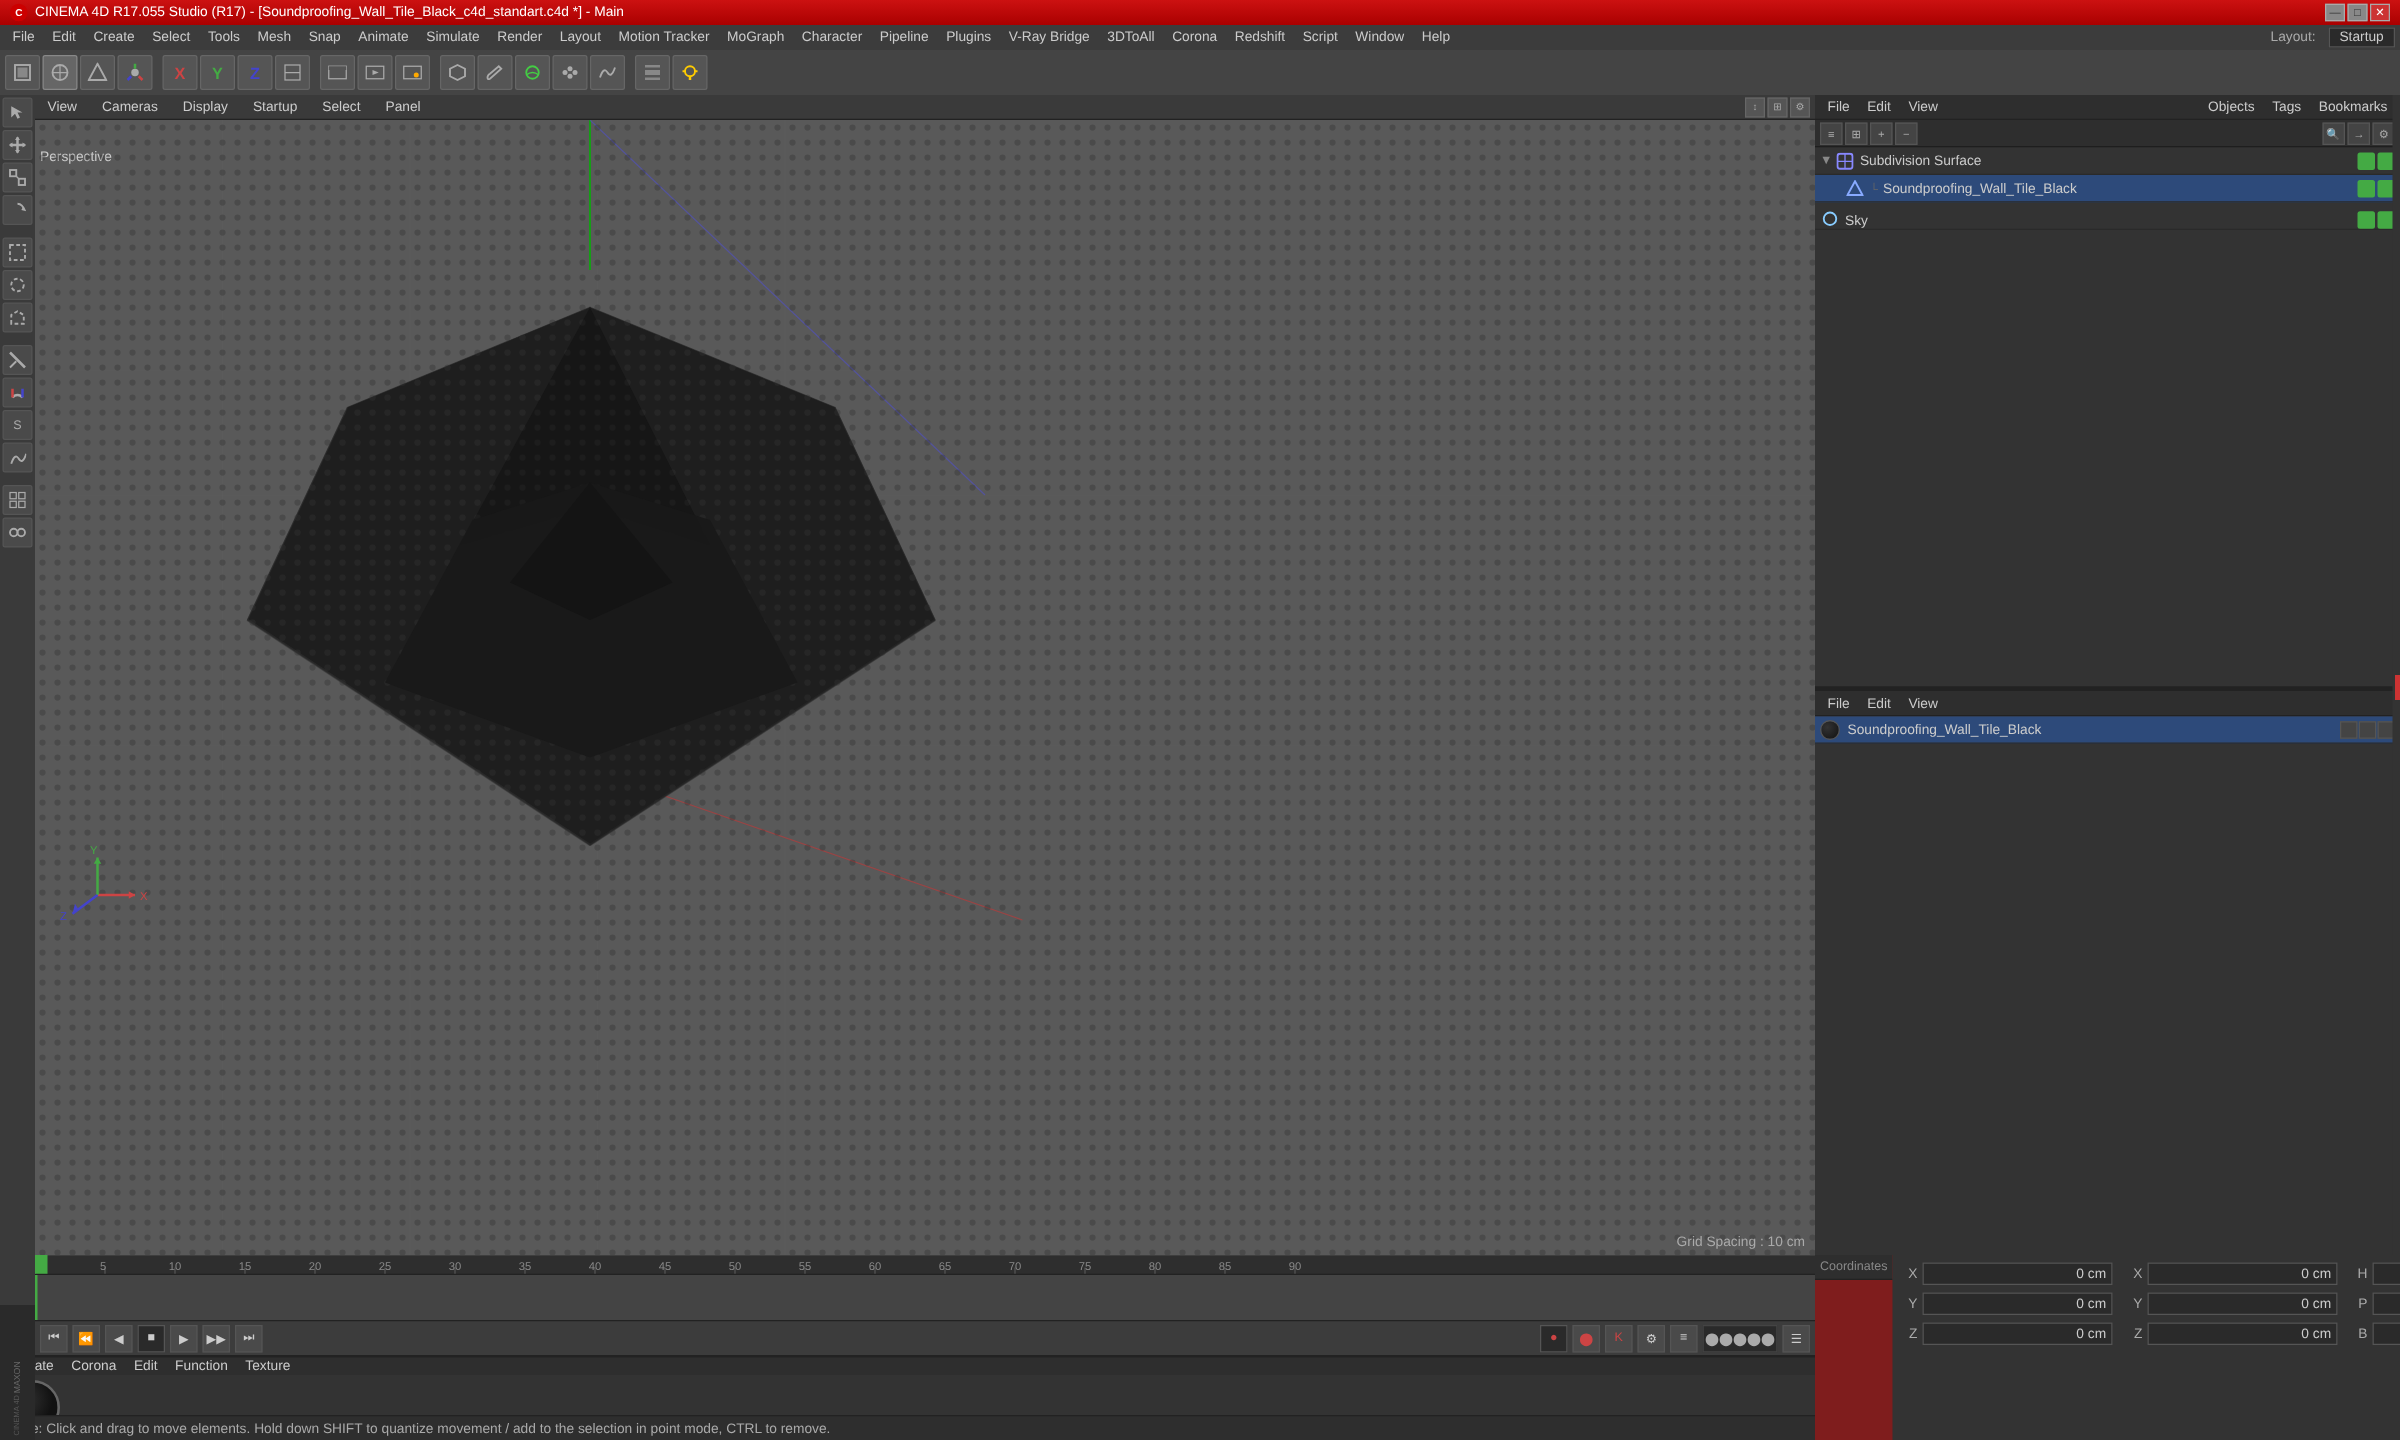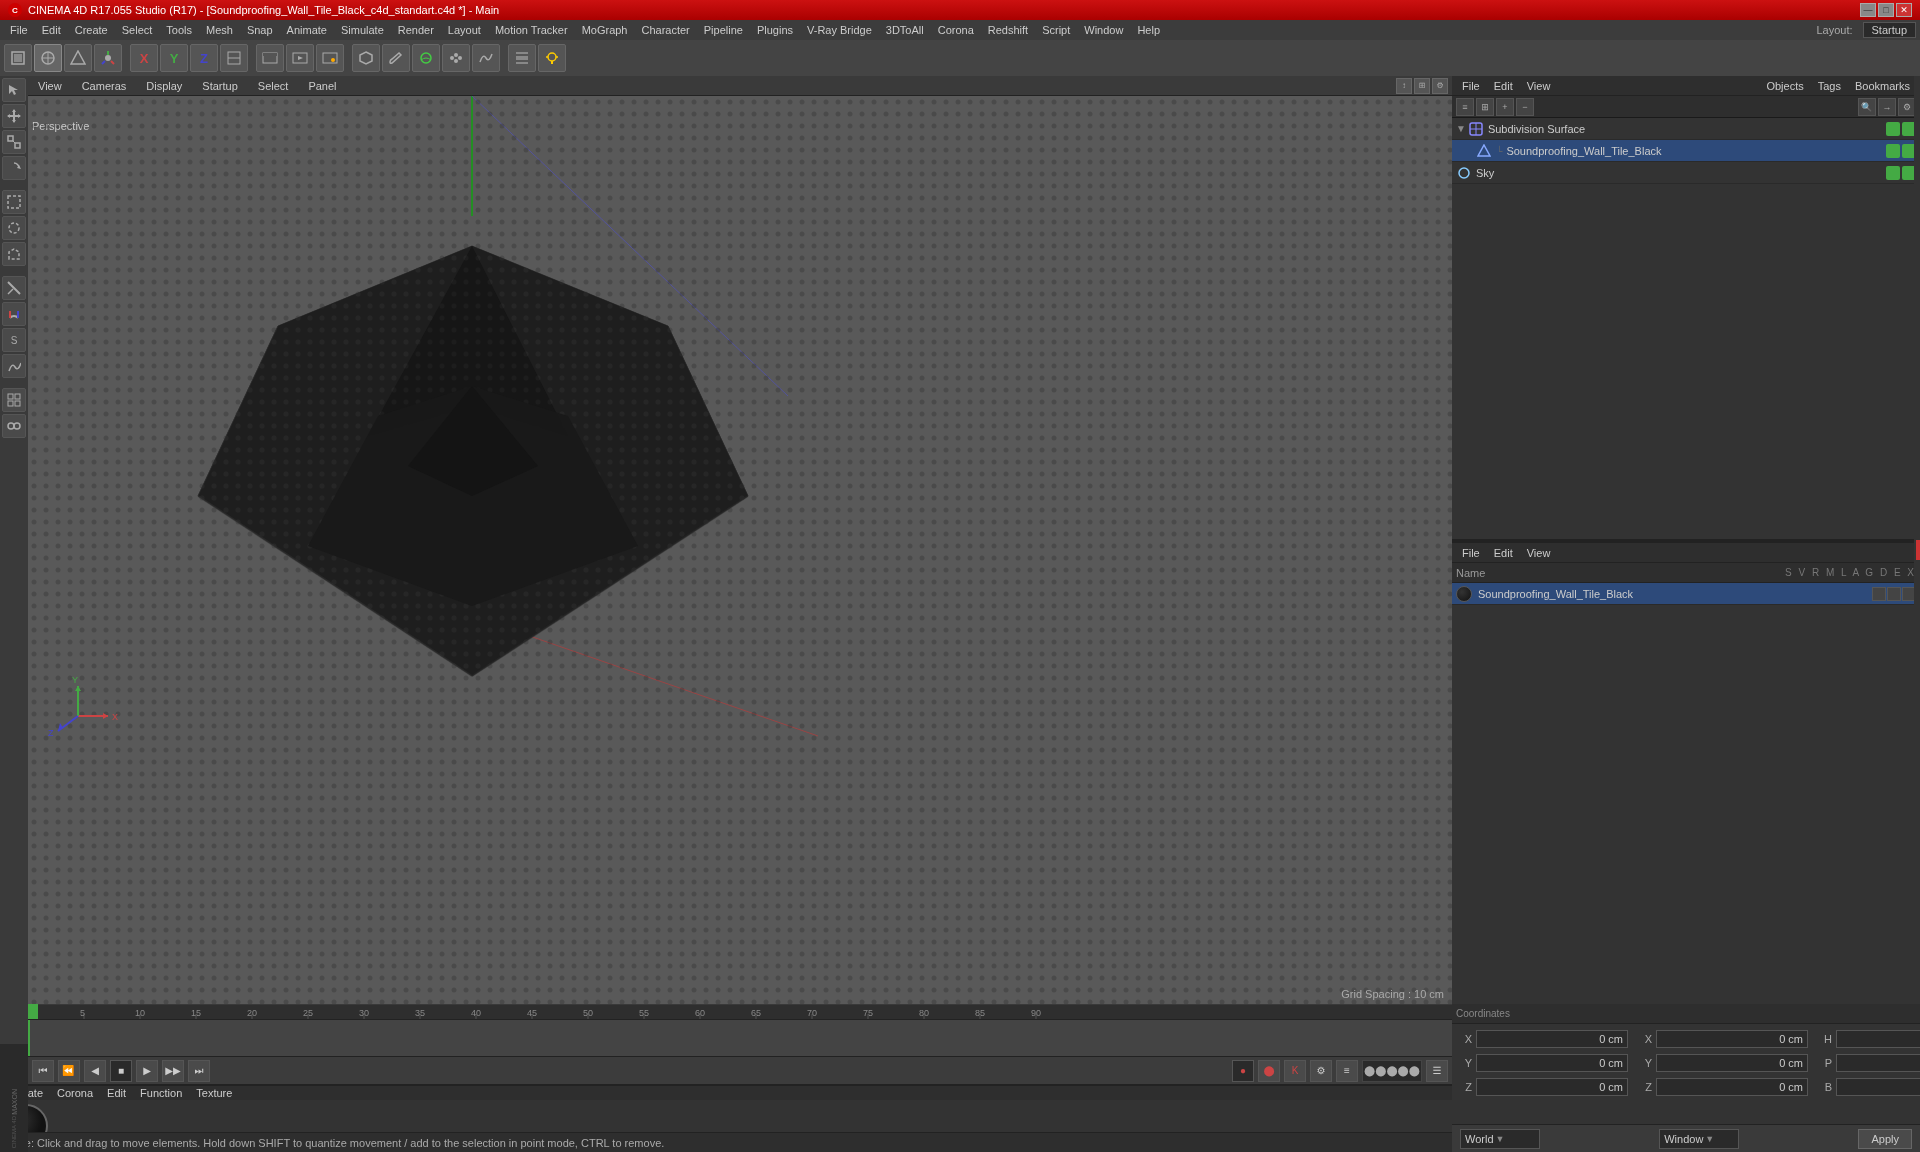--- a/index.html
+++ b/index.html
@@ -282,21 +282,21 @@
 
     
     #coord-panel {
       position: absolute;
       bottom: 0;
       right: 0;
       width: 468px;
       height: 148px;
       background: #7f1d1d;
       display: flex;
-      flex-direction: column;
+      flex-direction: row;
       margin-left: 33px;
     }
 
     #cp-toolbar {
       height: 20px;
       background: #2e2e2e;
       border-bottom: 1px solid #222;
       display: flex;
       align-items: center;
       padding: 0 4px;
@@ -850,21 +850,21 @@
       </span>
 
       <span style="color:#666;margin-right:4px;font-size:9px;">└</span>
       <span style="flex:1;font-size:11px;color:#ccc;">Soundproofing_Wall_Tile_Black</span>
       <div style="display:flex;gap:2px;">
         <div style="width:14px;height:14px;background:#44aa44;cursor:pointer;border-radius:2px;"></div>
         <div style="width:14px;height:14px;background:#44aa44;cursor:pointer;border-radius:2px;"></div>
       </div>
     </div>
 
-    <div class="om-item" style="display:flex;align-items:center;padding:0 4px;height:22px;border-bottom:1px solid #2a2a2a;">
+    <div class="om-item" style="display:flex;align-items:flex-end;padding:0 4px;height:22px;border-bottom:1px solid #2a2a2a;">
       <span style="width:16px;height:16px;margin-right:4px;display:flex;align-items:center;justify-content:center;">
         <svg width="14" height="14" viewBox="0 0 14 14">
             <circle cx="7" cy="7" r="5" fill="none" stroke="#88ccff" stroke-width="1.5"></circle>
           </svg>
       </span>
       <span style="flex:1;font-size:11px;color:#ccc;">Sky</span>
       <div style="display:flex;gap:2px;">
         <div style="width:14px;height:14px;background:#44aa44;cursor:pointer;border-radius:2px;"></div>
         <div style="width:14px;height:14px;background:#44aa44;cursor:pointer;border-radius:2px;"></div>
       </div>
@@ -872,24 +872,20 @@
   </div>
 
   <div style="height:4px;background:#222;"></div>
 
   <div style="height:20px;background:#2e2e2e;display:flex;align-items:center;padding:0 4px;gap:2px;border-bottom:1px solid #222;">
     <div class="om-btn">File</div>
     <div class="om-btn">Edit</div>
     <div class="om-btn">View</div>
   </div>
 
-  <div style="height:20px;background:#2e2e2e;display:flex;align-items:center;padding:0 4px;border-bottom:1px solid #222;">
-    <span style="flex:1;font-size:11px;color:#999;">Name</span>
-    <span style="font-size:10px;color:#777;letter-spacing:2px;">S V R M L A G D E X</span>
-  </div>
 
   <div style="flex:1;background:#333;overflow-y:auto;">
     <div style="display:flex;align-items:center;padding:0 4px;height:22px;border-bottom:1px solid #2a2a2a;background:#2d4a7a;cursor:pointer;">
 
       <div style="width:16px;height:16px;border-radius:50%;background:radial-gradient(circle at 35% 35%, #333, #111);border:1px solid #555;margin-right:6px;"></div>
       <span style="flex:1;font-size:11px;color:#ccc;">Soundproofing_Wall_Tile_Black</span>
 
       <div style="display:flex;gap:1px;">
         <div style="width:14px;height:14px;background:#444;border:1px solid #555;cursor:pointer;"></div>
         <div style="width:14px;height:14px;background:#444;border:1px solid #555;cursor:pointer;"></div>

